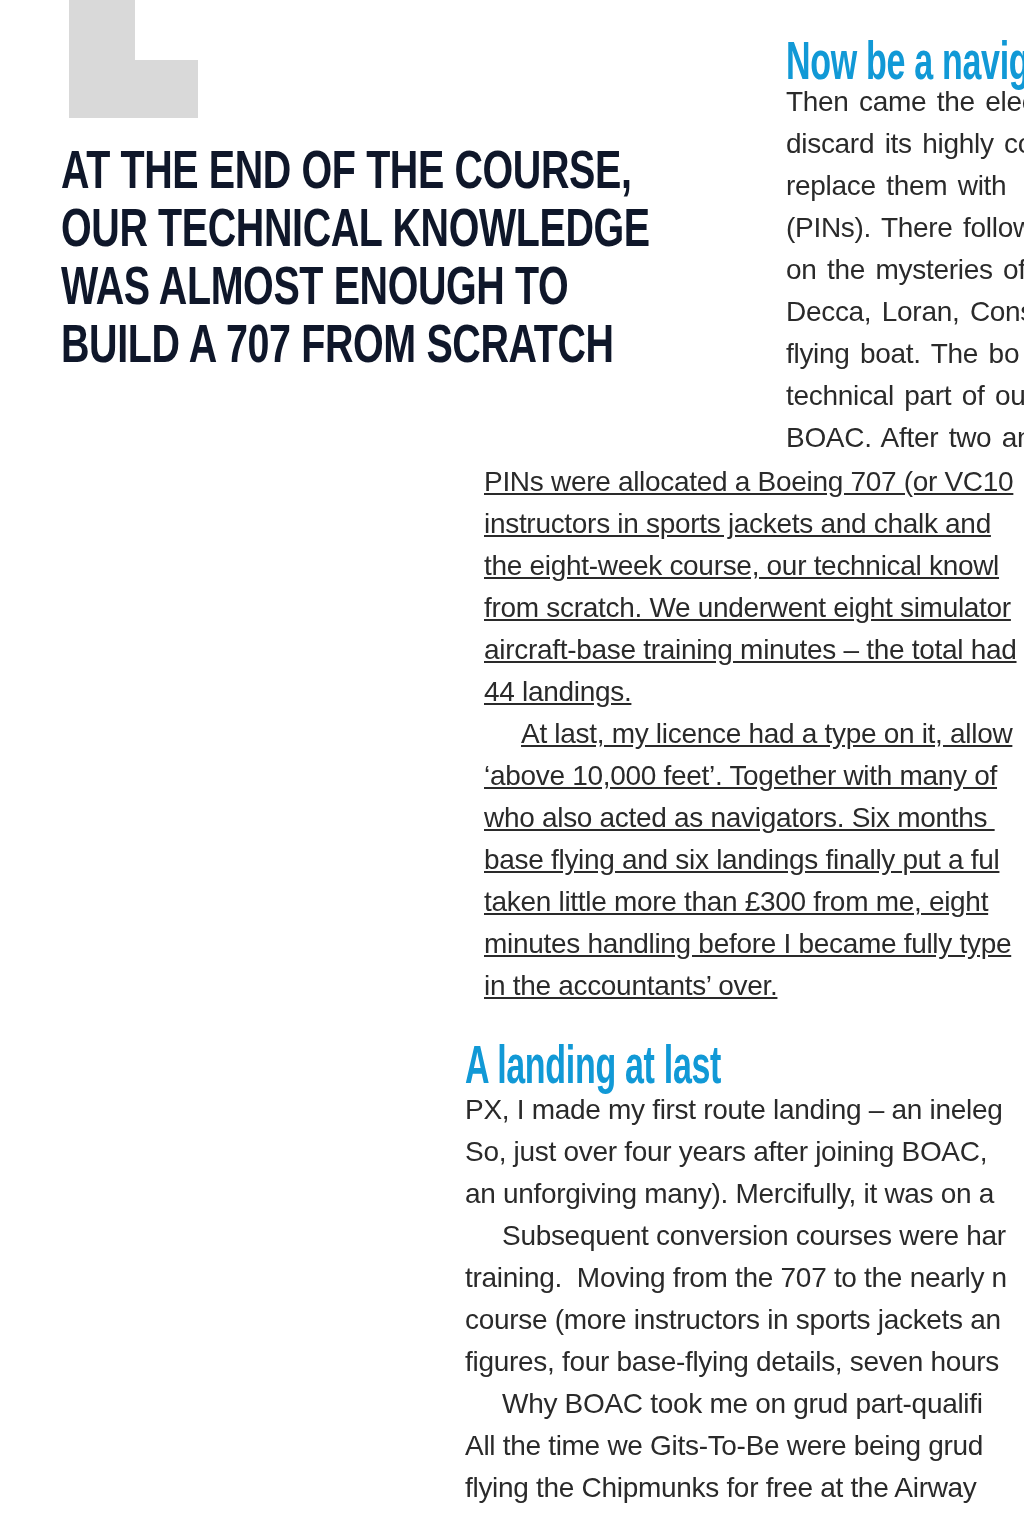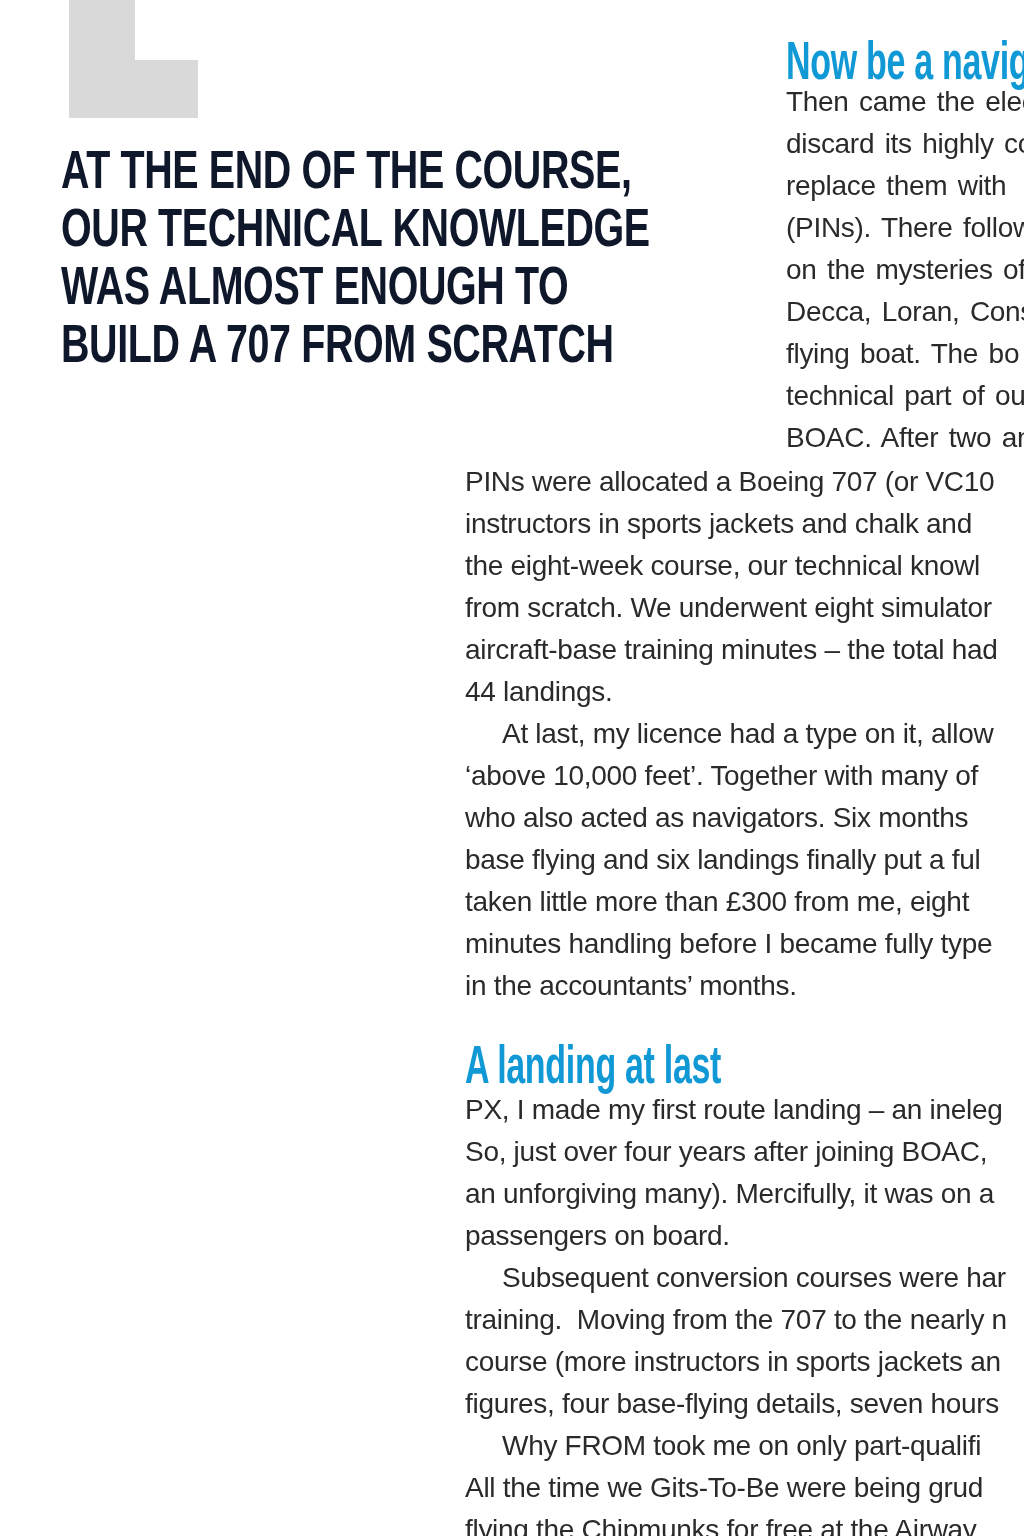--- a/index.html
+++ b/index.html
@@ -21,21 +21,21 @@
     position:absolute;color:#1199d6;font-size:54px;font-weight:700;
     line-height:54px;white-space:pre;letter-spacing:-0.5px;
     transform:scaleX(0.63);transform-origin:0 0;
   }
   #heading-1{left:786px;top:33px;}
   #heading-2{left:465px;top:1037px;}
 
   .body-block{position:absolute;color:#2a2a2a;font-size:28px;line-height:42px;letter-spacing:-0.3px;}
   .body-block .line{white-space:pre;}
   #col-top{left:786px;top:81px;word-spacing:3px;}
-  #para-main{left:465px;top:461px;}
+  #para-main{left:484px;top:461px;text-decoration:underline;}
   #para-2{left:465px;top:1089px;}
   .indent{text-indent:37px;}
 </style>
 </head>
 <body>
 
 <div class="page">
 
   <div>
     <div id="logo-upper" class="logo-rect"></div>
@@ -69,32 +69,31 @@
     <div class="line">the eight-week course, our technical knowl</div>
     <div class="line">from scratch. We underwent eight simulator</div>
     <div class="line">aircraft-base training minutes – the total had</div>
     <div class="line">44 landings.</div>
     <div class="line indent">At last, my licence had a type on it, allow</div>
     <div class="line">‘above 10,000 feet’. Together with many of</div>
     <div class="line">who also acted as navigators. Six months </div>
     <div class="line">base flying and six landings finally put a ful</div>
     <div class="line">taken little more than £300 from me, eight</div>
     <div class="line">minutes handling before I became fully type</div>
-    <div class="line">in the accountants’ months.</div>
+    <div class="line">in the accountants’ over.</div>
   </div>
 
   <div id="heading-2" class="h-blue">A landing at last</div>
 
   <div id="para-2" class="body-block">
     <div class="line">PX, I made my first route landing – an ineleg</div>
     <div class="line">So, just over four years after joining BOAC, </div>
     <div class="line">an unforgiving many). Mercifully, it was on a </div>
-    <div class="line">passengers on board.</div>
     <div class="line indent">Subsequent conversion courses were har</div>
     <div class="line">training.  Moving from the 707 to the nearly n</div>
     <div class="line">course (more instructors in sports jackets an</div>
     <div class="line">figures, four base-flying details, seven hours </div>
-    <div class="line indent">Why FROM took me on only part-qualifi</div>
+    <div class="line indent">Why BOAC took me on grud part-qualifi</div>
     <div class="line">All the time we Gits-To-Be were being grud</div>
     <div class="line">flying the Chipmunks for free at the Airway</div>
   </div>
 
 </div>
 
 </body></html>

